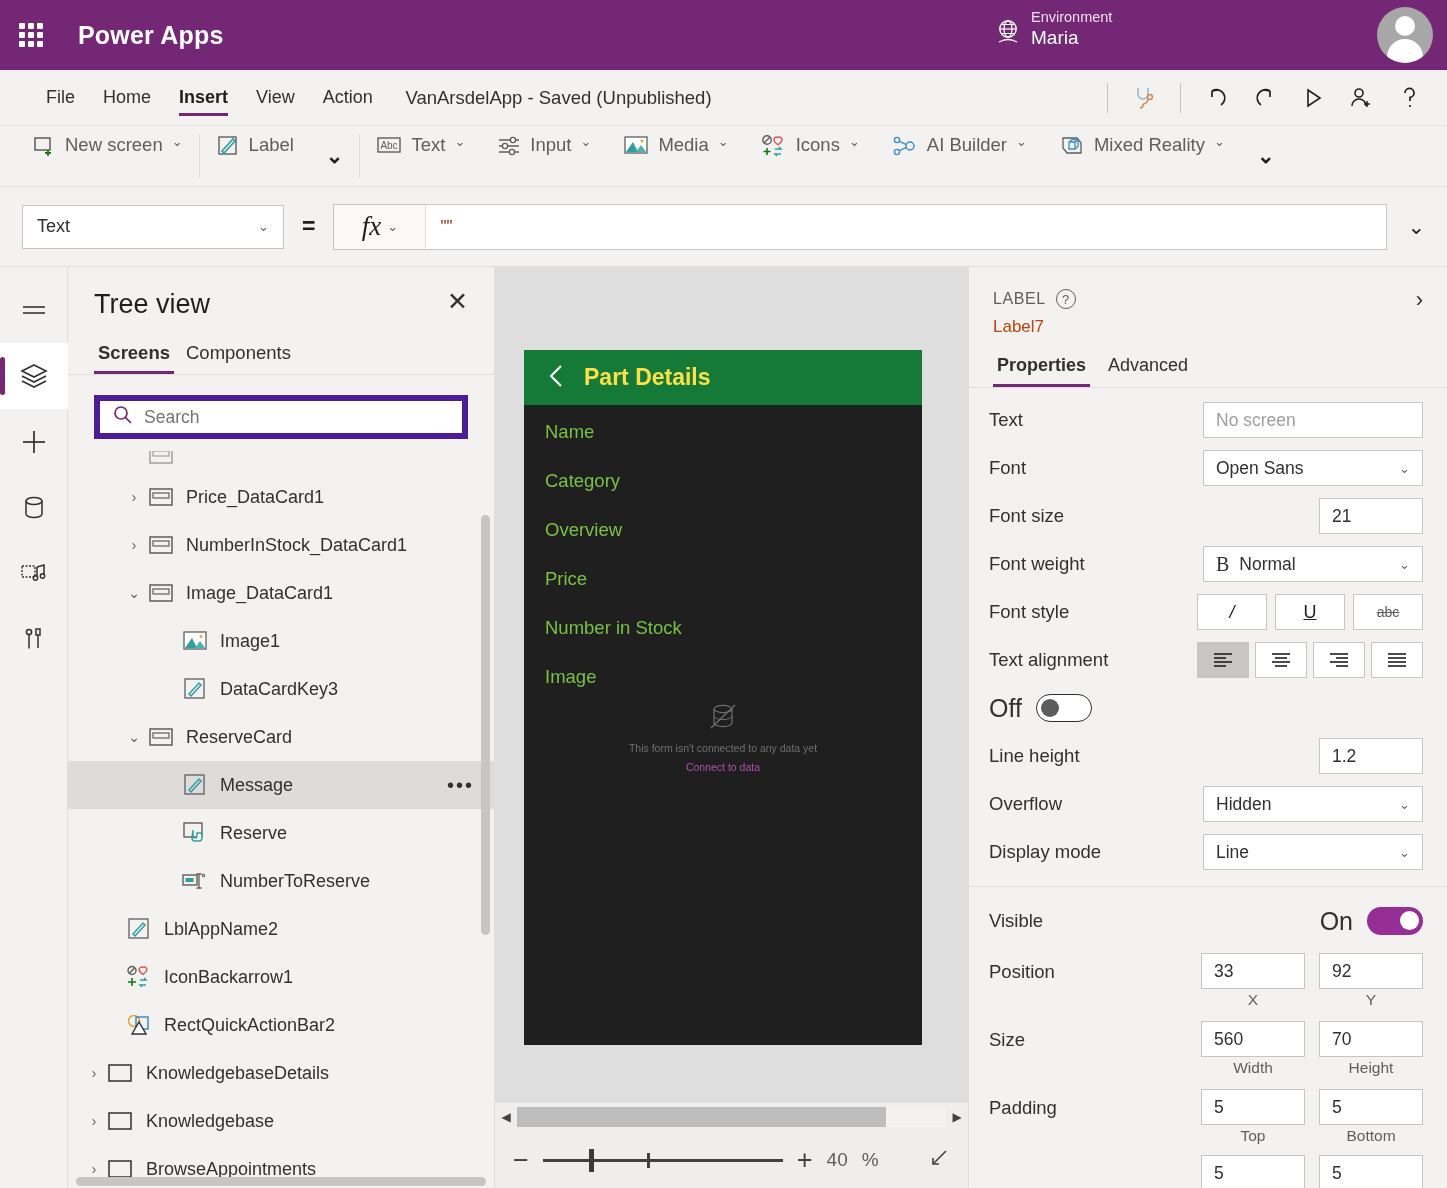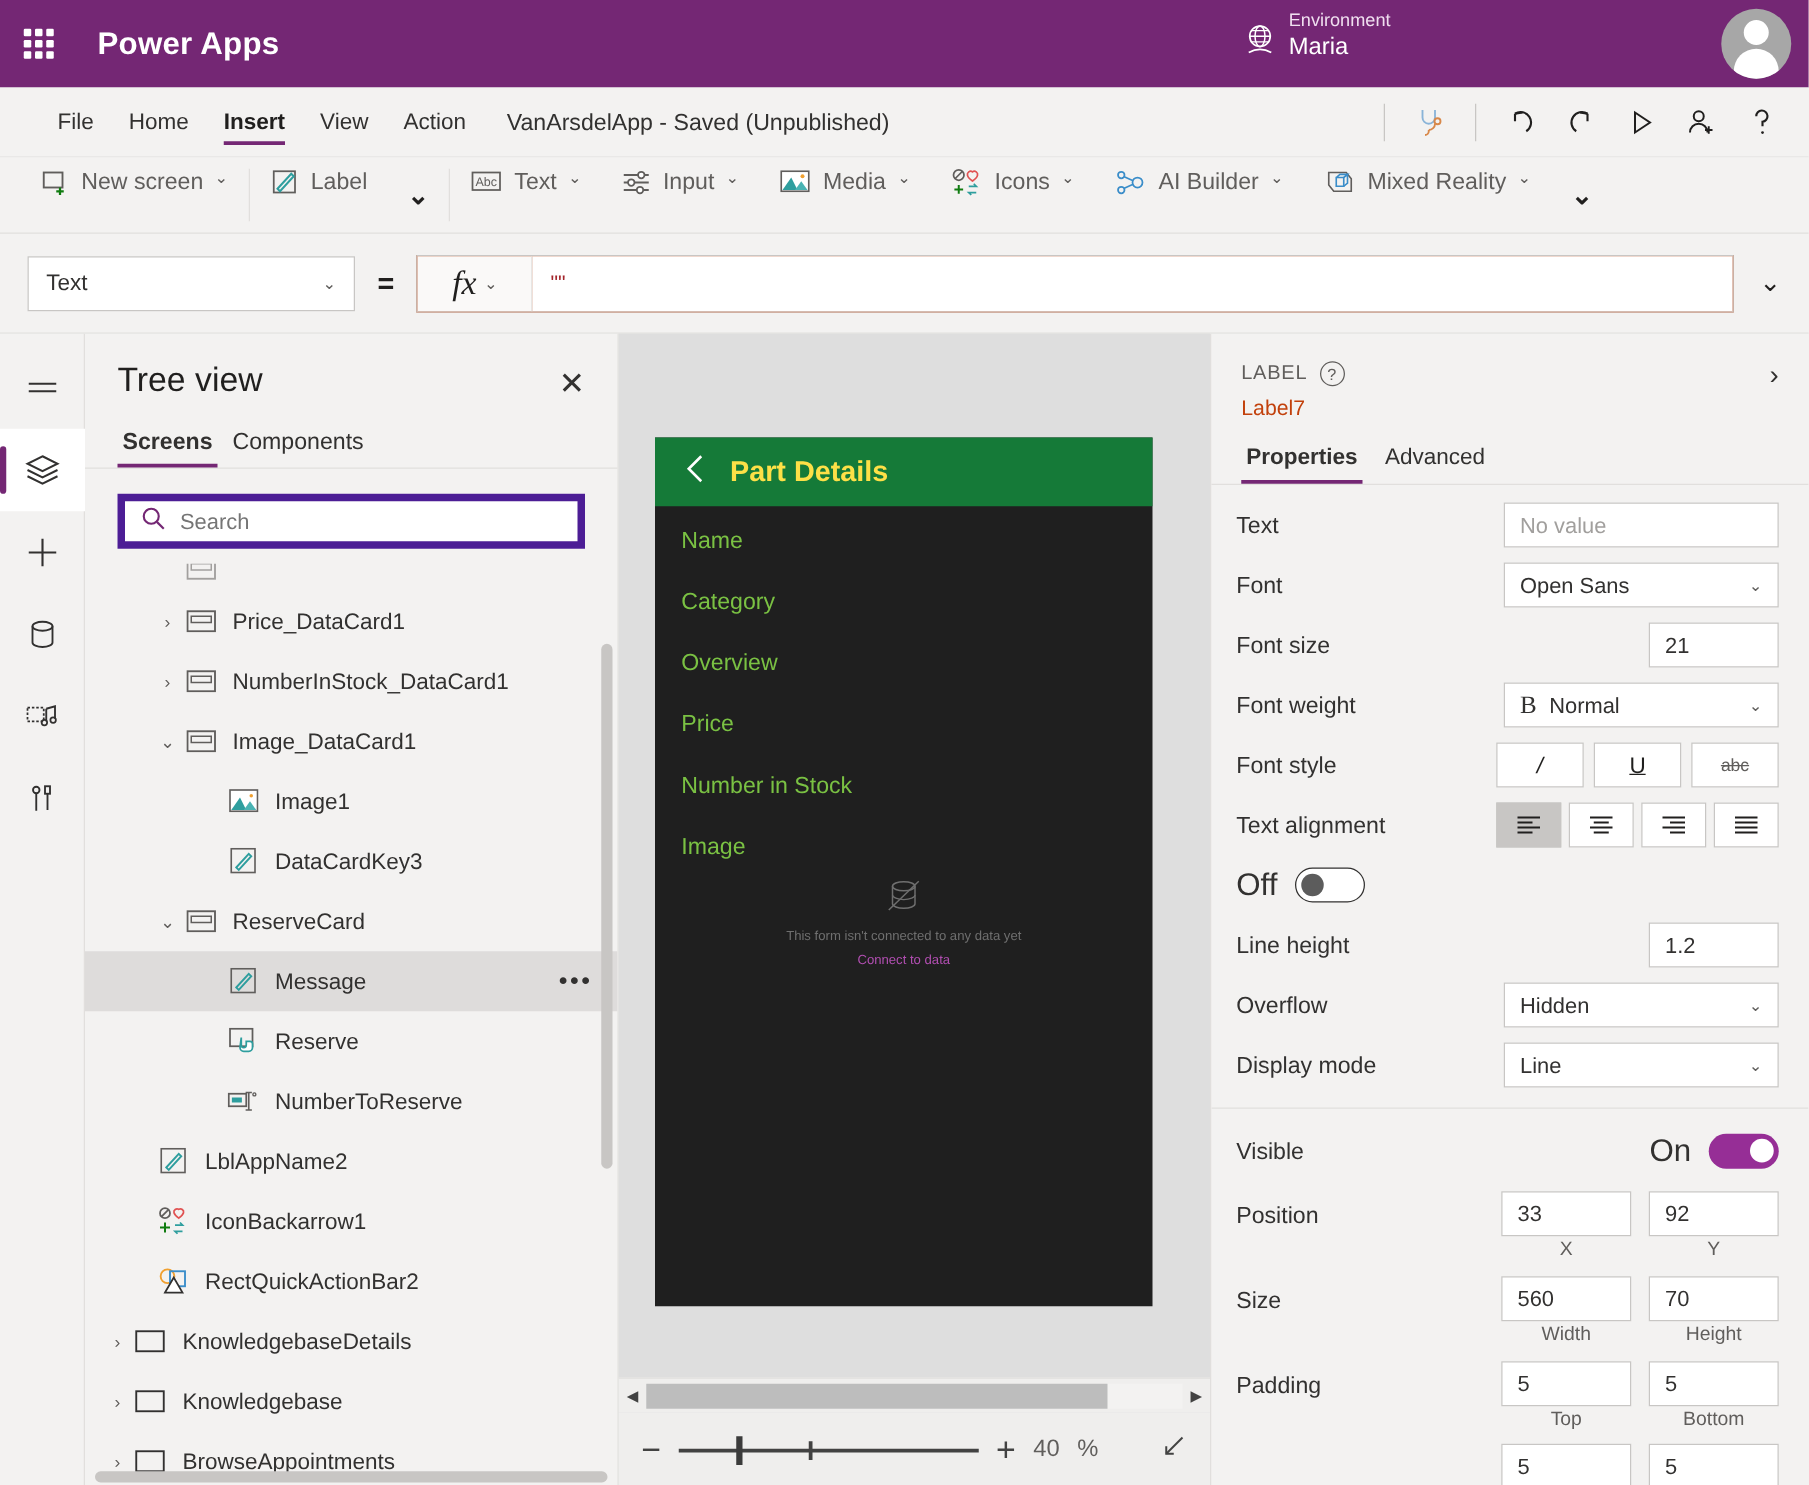--- a/index.html
+++ b/index.html
@@ -109,21 +109,21 @@
     border-bottom: 1px solid #e1dfdd;
   }
   .prop-select {
     width: 262px; height: 44px; background: #fff;
     border: 1px solid #c8c6c4; display: flex; align-items: center;
     justify-content: space-between; padding: 0 14px;
     font-size: 18px; color: #323130; cursor: pointer;
   }
   .eq { font-size: 23px; font-weight: bold; color: #201f1e; margin: 0 18px; }
   .fx-wrap {
-    flex: 1; height: 46px; background: #c2410c; border: 1px solid #c8c6c4;
+    flex: 1; height: 46px; background: #f0abfc; border: 1px solid #c8c6c4;
     display: flex; align-items: stretch;
   }
   .fx-btn {
     width: 92px; border-right: 1px solid #e1dfdd;
     display: flex; align-items: center; justify-content: center; gap: 6px;
     cursor: pointer; background: #faf9f8;
   }
   .fx-ital { font-family: "Liberation Serif", serif; font-style: italic; font-size: 27px; color: #201f1e; }
   .fx-input {
     flex: 1; border: 0; outline: 0; font-size: 17px;
@@ -150,21 +150,21 @@
     content: ""; position: absolute; left: 0; top: 14px; bottom: 14px;
     width: 5px; background: #742774; border-radius: 3px;
   }
 
   
   .treepanel {
     width: 427px; background: #f3f2f1; border-right: 1px solid #e1dfdd;
     display: flex; flex-direction: column; flex-shrink: 0; position: relative;
   }
   .tp-head {
-    display: flex; align-items: flex-end; justify-content: space-between;
+    display: flex; align-items: flex-start; justify-content: space-between;
     padding: 22px 26px 6px 26px;
   }
   .tp-title { font-size: 27px; color: #201f1e; }
   .tp-close { font-size: 25px; color: #323130; cursor: pointer; line-height: 1; }
   .tp-tabs { display: flex; gap: 8px; padding: 12px 26px 0 26px; border-bottom: 1px solid #e1dfdd; }
   .tp-tab {
     font-size: 18.5px; color: #323130; padding: 4px 4px 10px 4px;
     cursor: pointer; position: relative;
   }
   .tp-tab.active { font-weight: bold; }
@@ -856,21 +856,21 @@
     </div>
     <div class="pp-tabs">
       <div class="pp-tab active">Properties</div>
       <div class="pp-tab">Advanced</div>
     </div>
 
     <div class="pp-body">
 
       <div class="prow">
         <div class="plabel">Text</div>
-        <div class="pfield ph">No value</div>
+        <div class="pfield ph">No screen</div>
       </div>
 
       <div class="prow">
         <div class="plabel">Font</div>
         <div class="pfield sel">
           <span>Open Sans</span>
           <span class="chev-sm">⌄</span>
         </div>
       </div>
 

